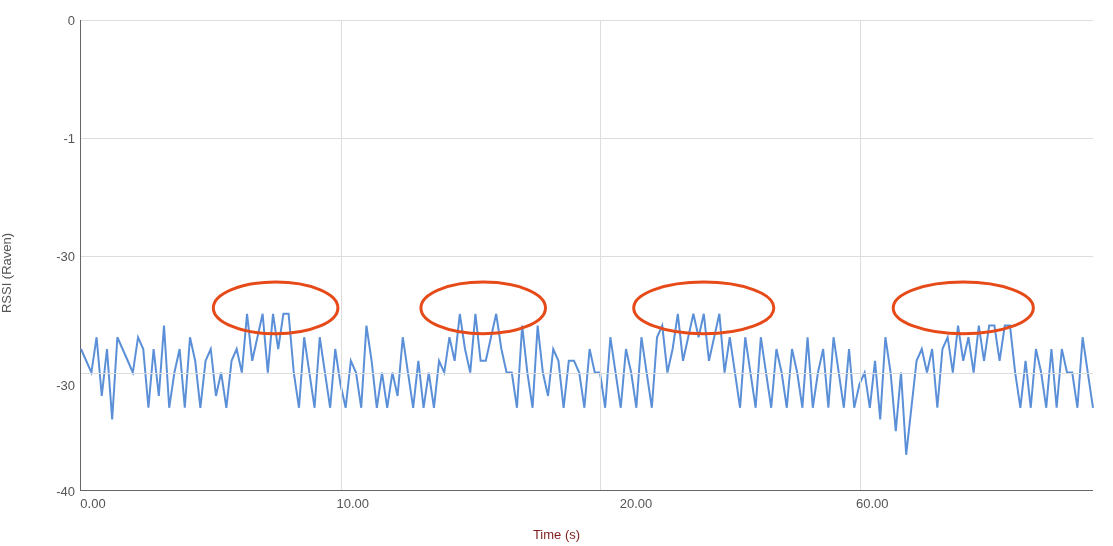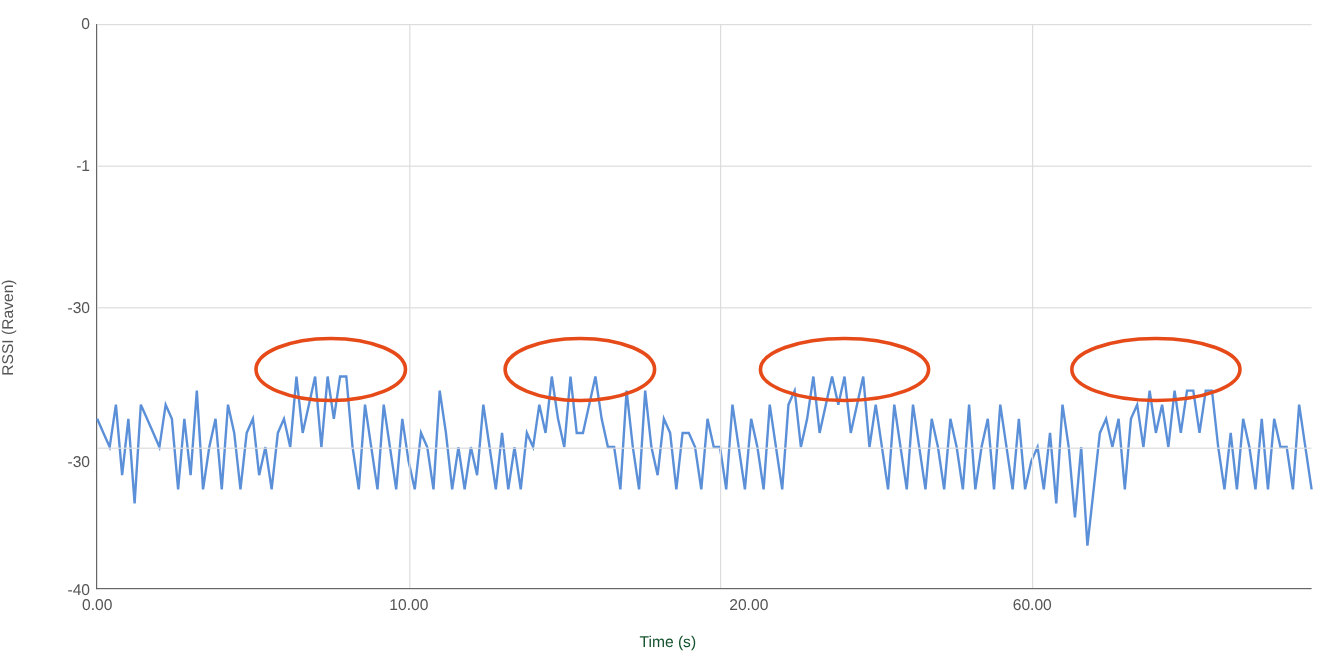--- a/index.html
+++ b/index.html
@@ -26,21 +26,21 @@
     font-size: 13px;
     white-space: nowrap;
     color: #555;
   }
   .xlabel {
     position: absolute;
     left: 50%;
     bottom: 4px;
     transform: translateX(-50%);
     font-size: 13px;
-    color: #14532d;
+    color: #7f1d1d;
   }
   .plot-area {
     position: absolute;
     left: 80px;
     top: 20px;
     right: 20px;
     bottom: 55px;
     border-left: 1px solid #666;
     border-bottom: 1px solid #666;
     box-sizing: border-box;
@@ -61,20 +61,21 @@
     white-space: nowrap;
   }
   .xtick-label {
     position: absolute;
     top: 100%;
     margin-top: 6px;
     transform: translateX(-50%);
     font-size: 13px;
     color: #555;
     white-space: nowrap;
+    margin-left: 12px;
   }
   svg.series {
     position: absolute;
     left: 0;
     top: 0;
     width: 100%;
     height: 100%;
     overflow: visible;
   }
   .line-path {

